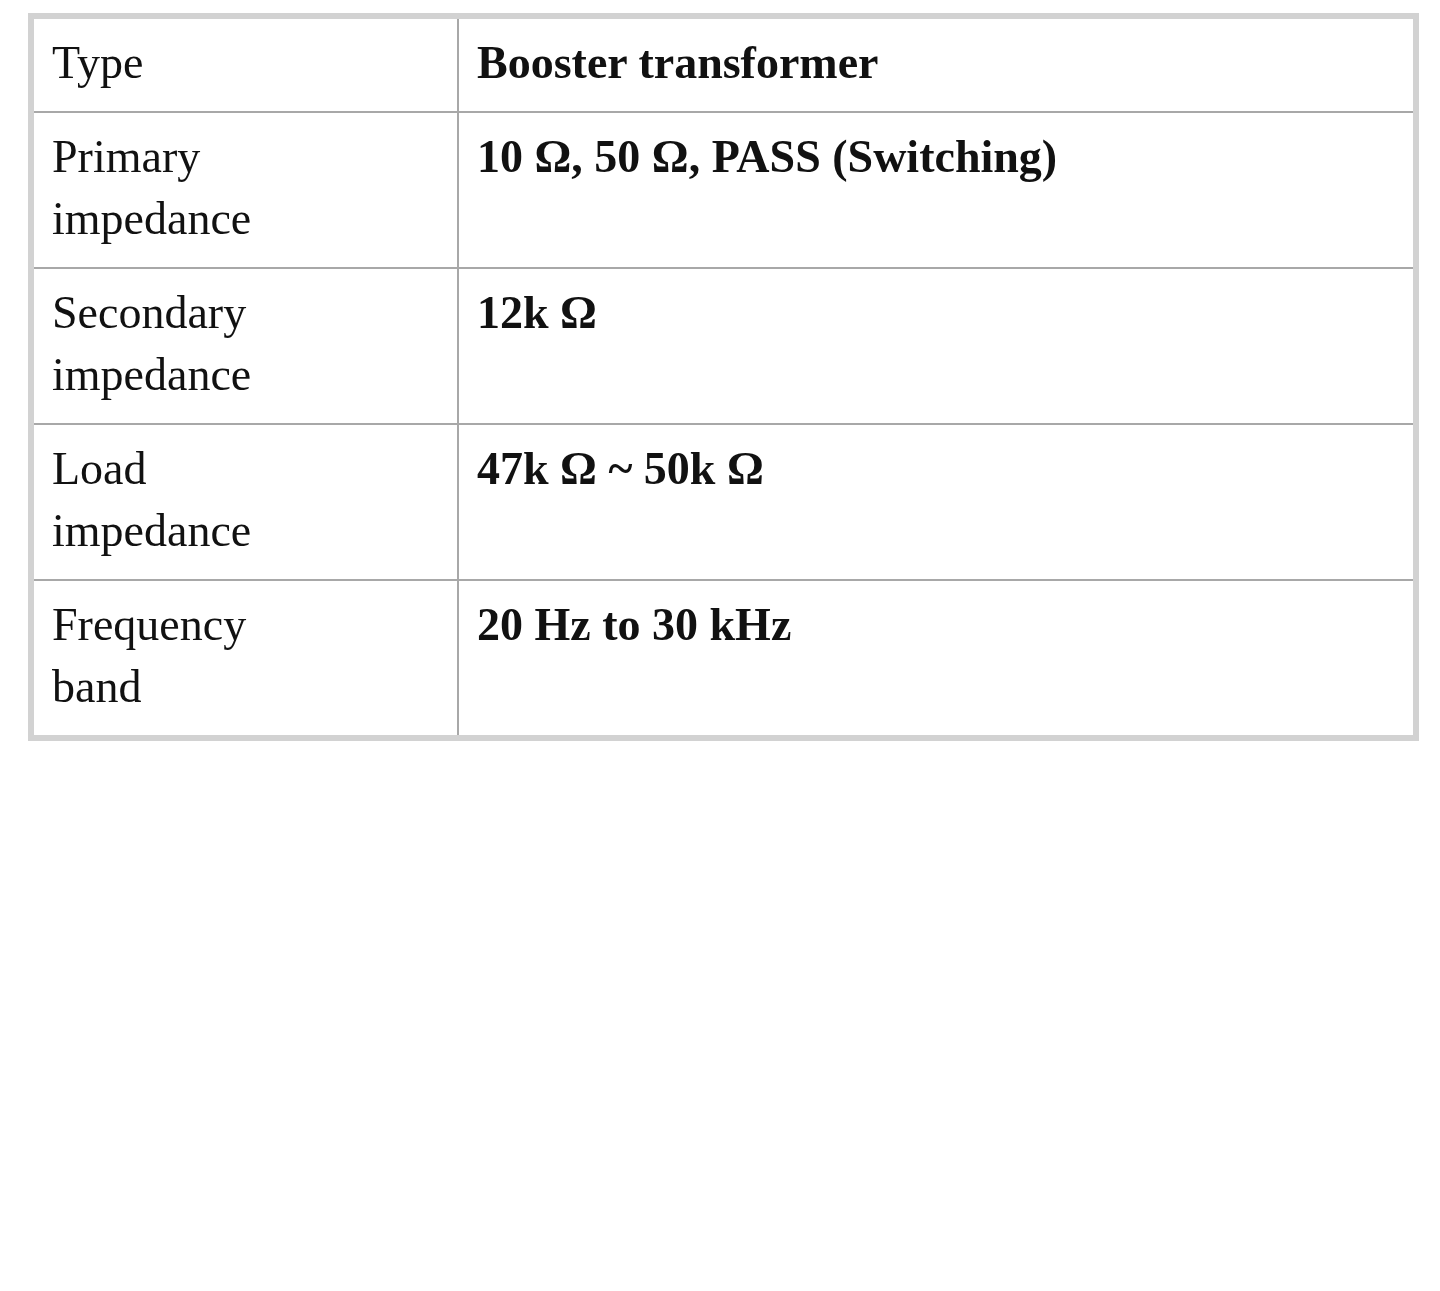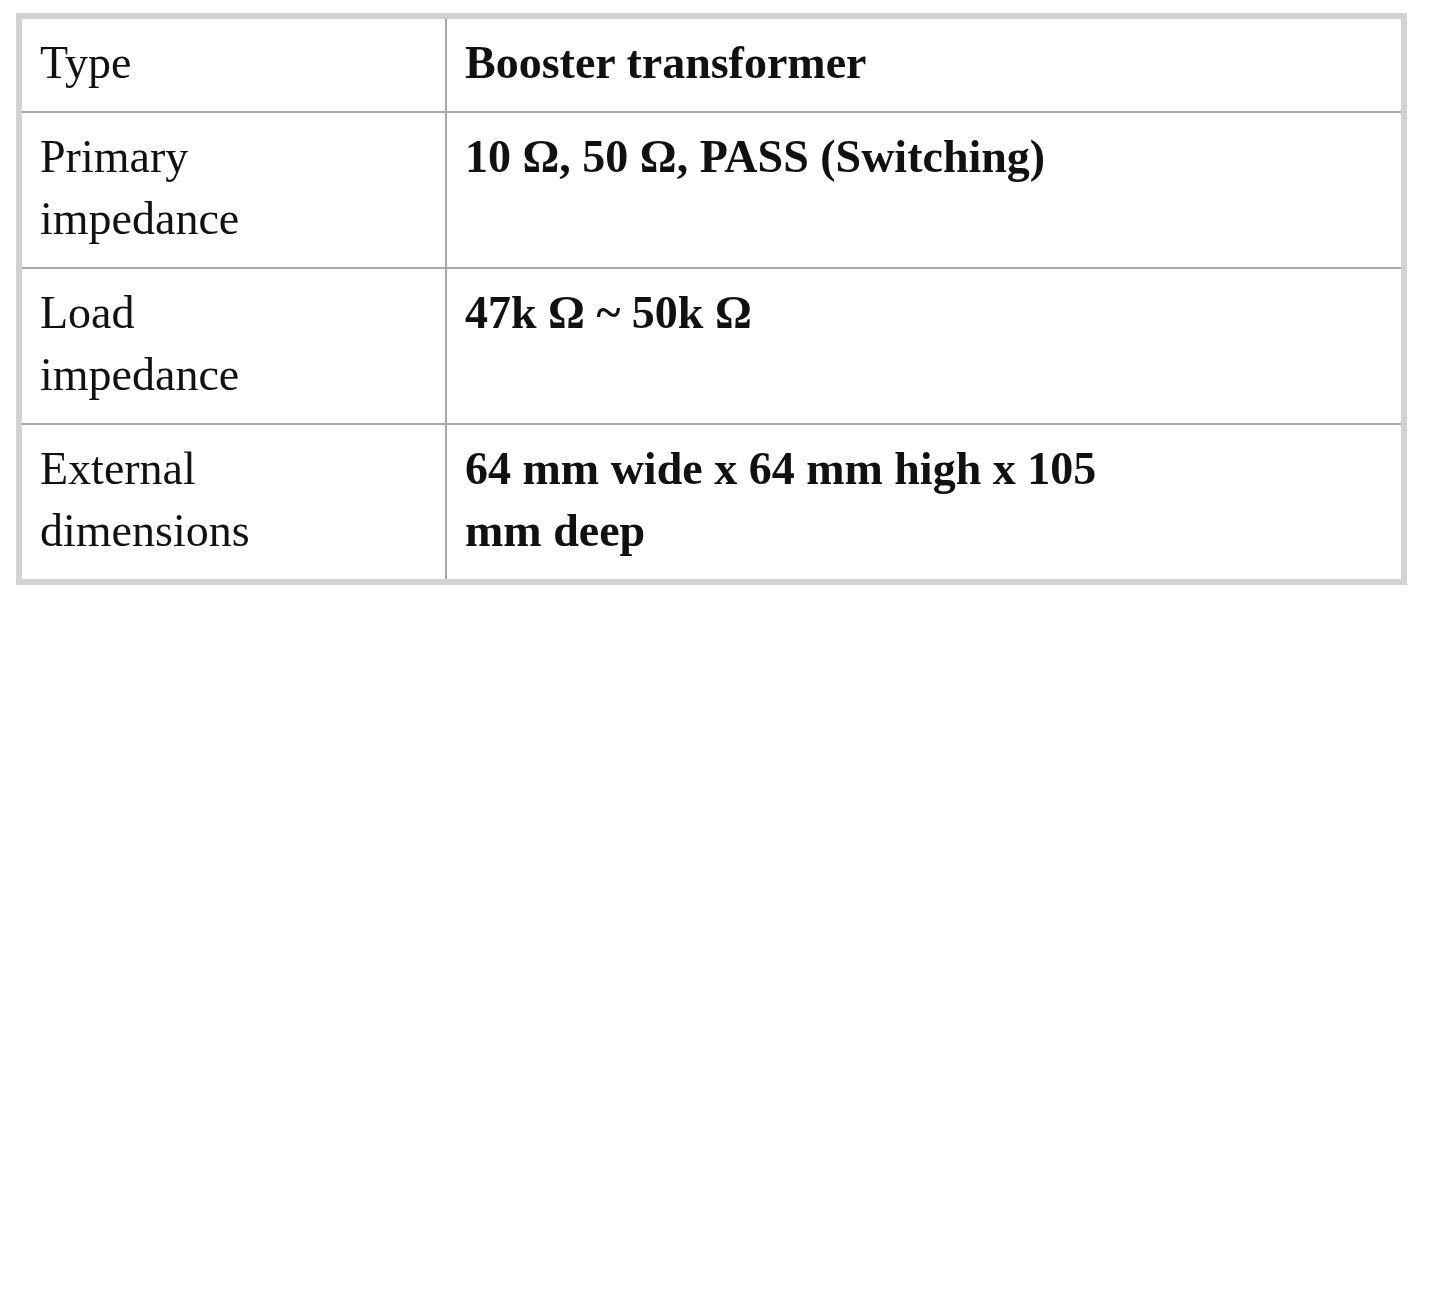--- a/index.html
+++ b/index.html
@@ -8,21 +8,21 @@
     background: #ffffff;
   }
   body {
     width: 1440px;
     height: 1291px;
     font-family: "Liberation Serif", "DejaVu Serif", serif;
     color: #111111;
     overflow: hidden;
   }
   .spec-table-wrap {
-    padding: 13px 0 0 16px;
+    padding: 13px 0 0 28px;
   }
   table.spec-table {
     border-collapse: collapse;
     table-layout: fixed;
     width: 1385px;
     background: #ffffff;
     border: 6px solid #d2d2d2;
   }
   table.spec-table col.c-label { width: 427px; }
   table.spec-table col.c-value { width: 958px; }
@@ -64,32 +64,40 @@
         <td>
           <span class="line">Primary</span>
           <span class="line">impedance</span>
         </td>
         <td>
           <span class="line">10 Ω, 50 Ω, PASS (Switching)</span>
         </td>
       </tr>
       <tr>
         <td>
+          <span class="line">Secondary</span>
+          <span class="line">impedance</span>
+        </td>
+        <td>
+          <span class="line">12k Ω</span>
+        </td>
+      </tr>
+      <tr>
+        <td>
           <span class="line">Load</span>
           <span class="line">impedance</span>
         </td>
         <td>
           <span class="line">47k Ω ~ 50k Ω</span>
         </td>
       </tr>
       <tr>
         <td>
-          <span class="line">External</span>
-          <span class="line">dimensions</span>
+          <span class="line">Frequency</span>
+          <span class="line">band</span>
         </td>
         <td>
-          <span class="line">64 mm wide x 64 mm high x 105</span>
-          <span class="line">mm deep</span>
+          <span class="line">20 Hz to 30 kHz</span>
         </td>
       </tr>
     </tbody>
   </table>
 </div>
 
 </body></html>

